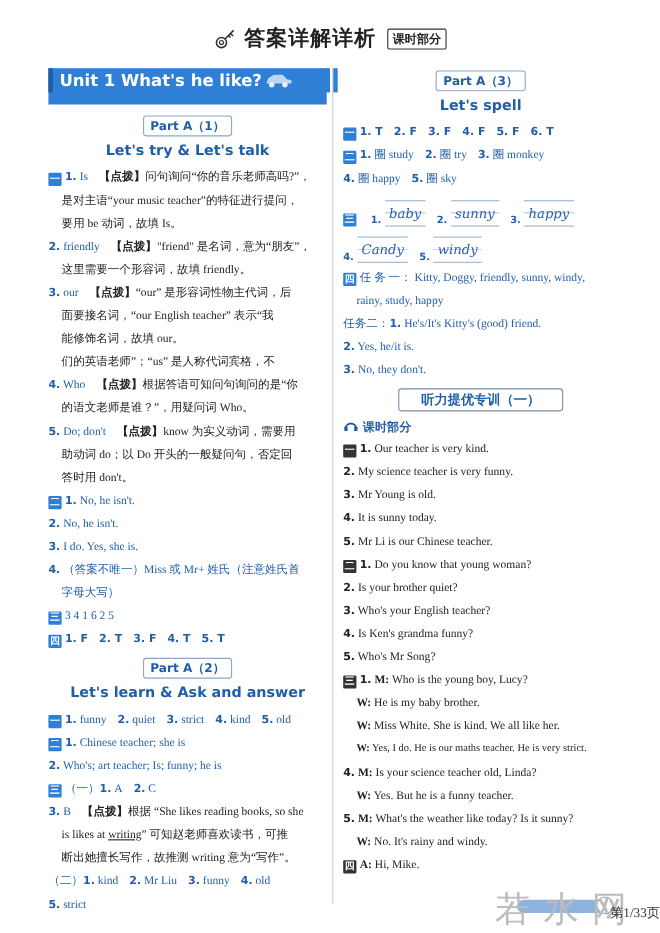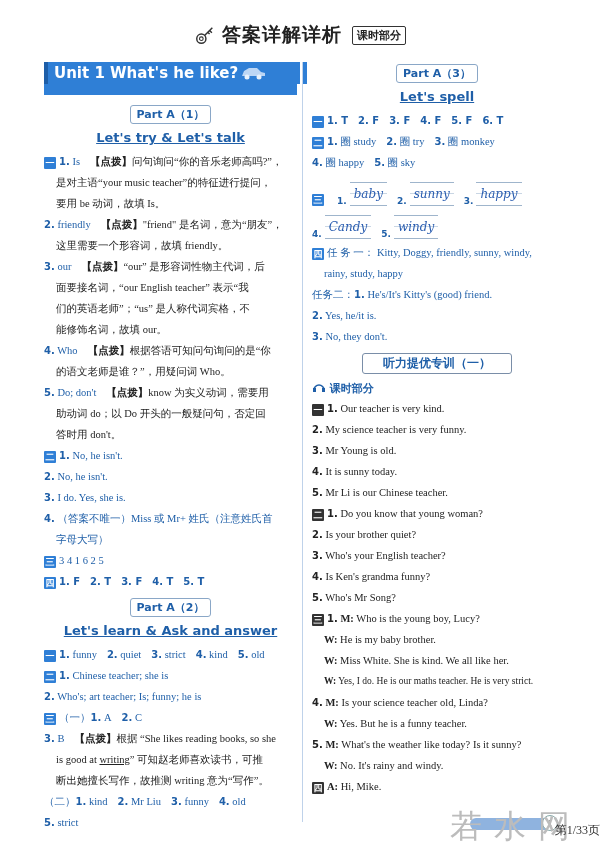--- a/index.html
+++ b/index.html
@@ -33,21 +33,21 @@
   .unit-bar .bars { position:absolute; right:-10px; top:0; display:flex; gap:3px; }
   .unit-bar .bars span { width:4px; height:22px; background:#2f7fd6; display:block; }
   .unit-bar .car { position:absolute; right:30px; top:4px; width:28px; height:14px; }
 
   .part-label {
     display:block; width:fit-content; margin:0 auto 6px auto;
     border:1px solid #8aa7c7; border-radius:3px; padding:1px 6px;
     font-family:"DejaVu Sans",sans-serif; font-weight:bold; font-size:11px; color:#1f5fa8; background:#fff;
   }
   .section-title {
-    text-align:center; font-family:"DejaVu Sans",sans-serif; font-weight:bold; font-size:13px; color:#1f5fa8; margin:4px 0 6px 0;text-decoration:underline;
+    text-align:center; font-family:"DejaVu Sans",sans-serif; font-weight:bold; font-size:13px; color:#1f5fa8; margin:4px 0 6px 0;
   }
   .ln { font-size:10.5px; line-height:21px; white-space:nowrap; }
   .ind { padding-left:12px; }
   .num { font-family:"DejaVu Sans",sans-serif; font-weight:bold; color:#1f5fa8; font-size:10px; }
   .ans { color:#1f5fa8; }
   .hint { font-weight:bold; }
   .badge {
     display:inline-block; width:12px; height:12px; background:#2f7fd6; color:#fff;
     font-size:9px; line-height:12px; text-align:center; vertical-align:-1px; margin-right:3px;
     font-family:"DejaVu Sans",sans-serif; font-weight:bold; border-radius:1px;
@@ -119,22 +119,22 @@
 
   <div class="ln"><span class="badge">一</span><span class="num">1.</span> <span class="ans">Is</span><span class="sp"></span><span class="hint">【点拨】</span><span>问句询问“你的音乐老师高吗?”，</span></div>
   <div class="ln ind">是对主语“your music teacher”的特征进行提问，</div>
   <div class="ln ind">要用 be 动词，故填 Is。</div>
 
   <div class="ln"><span class="num">2.</span> <span class="ans">friendly</span><span class="sp"></span><span class="hint">【点拨】</span><span>"friend" 是名词，意为“朋友”，</span></div>
   <div class="ln ind">这里需要一个形容词，故填 friendly。</div>
 
   <div class="ln"><span class="num">3.</span> <span class="ans">our</span><span class="sp"></span><span class="hint">【点拨】</span><span>“our” 是形容词性物主代词，后</span></div>
   <div class="ln ind">面要接名词，“our English teacher” 表示“我</div>
+  <div class="ln ind">能修饰名词，故填 our。</div>
   <div class="ln ind">们的英语老师”；“us” 是人称代词宾格，不</div>
-  <div class="ln ind">能修饰名词，故填 our。</div>
 
   <div class="ln"><span class="num">4.</span> <span class="ans">Who</span><span class="sp"></span><span class="hint">【点拨】</span><span>根据答语可知问句询问的是“你</span></div>
   <div class="ln ind">的语文老师是谁？”，用疑问词 Who。</div>
 
   <div class="ln"><span class="num">5.</span> <span class="ans">Do; don't</span><span class="sp"></span><span class="hint">【点拨】</span><span>know 为实义动词，需要用</span></div>
   <div class="ln ind">助动词 do；以 Do 开头的一般疑问句，否定回</div>
   <div class="ln ind">答时用 don't。</div>
 
   <div class="ln ans"><span class="badge">二</span><span class="num">1.</span> <span>No, he isn't.</span></div>
   <div class="ln ans"><span class="num">2.</span> <span>No, he isn't.</span></div>
@@ -148,21 +148,21 @@
 
   <div style="height:6px"></div>
   <span class="part-label">Part A（2）</span>
   <div class="section-title">Let's learn &amp; Ask and answer</div>
 
   <div class="ln ans"><span class="badge">一</span><span class="num">1.</span> <span>funny</span><span class="sp"></span><span class="num">2.</span> <span>quiet</span><span class="sp"></span><span class="num">3.</span> <span>strict</span><span class="sp"></span><span class="num">4.</span> <span>kind</span><span class="sp"></span><span class="num">5.</span> <span>old</span></div>
   <div class="ln ans"><span class="badge">二</span><span class="num">1.</span> <span>Chinese teacher; she is</span></div>
   <div class="ln ans"><span class="num">2.</span> <span>Who's; art teacher; Is; funny; he is</span></div>
   <div class="ln ans"><span class="badge">三</span><span>（一）</span><span class="num">1.</span> <span>A</span><span class="sp"></span><span class="num">2.</span> <span>C</span></div>
   <div class="ln"><span class="num">3.</span> <span class="ans">B</span><span class="sp"></span><span class="hint">【点拨】</span><span>根据 “She likes reading books, so she</span></div>
-  <div class="ln ind"><span>is good at </span><span class="u">writing</span><span>” 可知赵老师喜欢读书，可推</span></div>
+  <div class="ln ind"><span>is likes at </span><span class="u">writing</span><span>” 可知赵老师喜欢读书，可推</span></div>
   <div class="ln ind">断出她擅长写作，故推测 writing 意为“写作”。</div>
   <div class="ln ans"><span>（二）</span><span class="num">1.</span> <span>kind</span><span class="sp"></span><span class="num">2.</span> <span>Mr Liu</span><span class="sp"></span><span class="num">3.</span> <span>funny</span><span class="sp"></span><span class="num">4.</span> <span>old</span></div>
   <div class="ln ans"><span class="num">5.</span> <span>strict</span></div>
 </div>
 
 <div class="col col-right">
   <span class="part-label" style="margin-top:2px">Part A（3）</span>
   <div class="section-title">Let's spell</div>
 
   <div class="ln"><span class="badge">一</span><span class="num">1. T</span><span class="sp"></span><span class="num">2. F</span><span class="sp"></span><span class="num">3. F</span><span class="sp"></span><span class="num">4. F</span><span class="sp"></span><span class="num">5. F</span><span class="sp"></span><span class="num">6. T</span></div>

